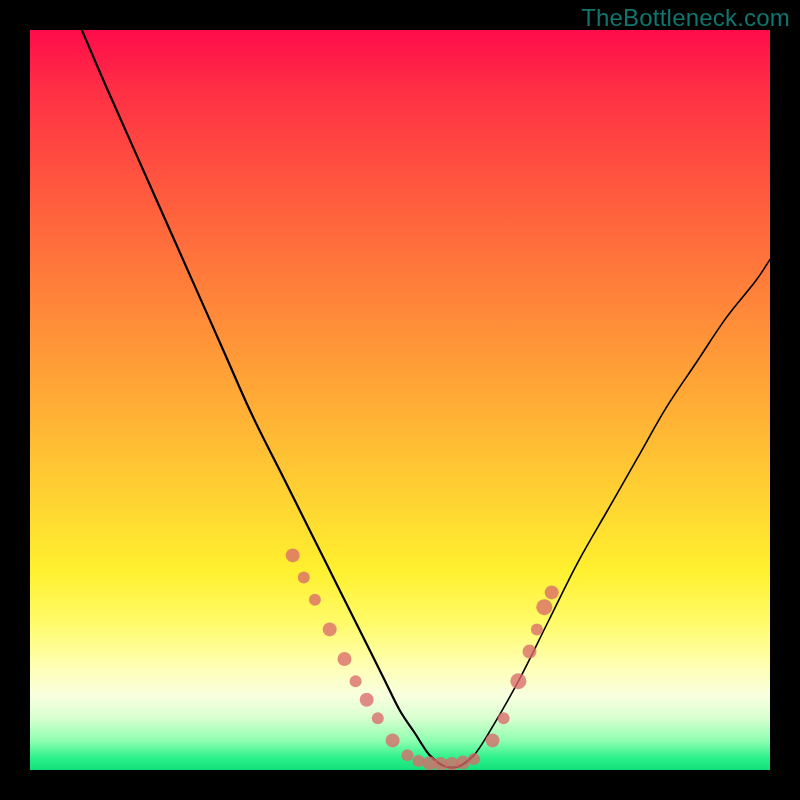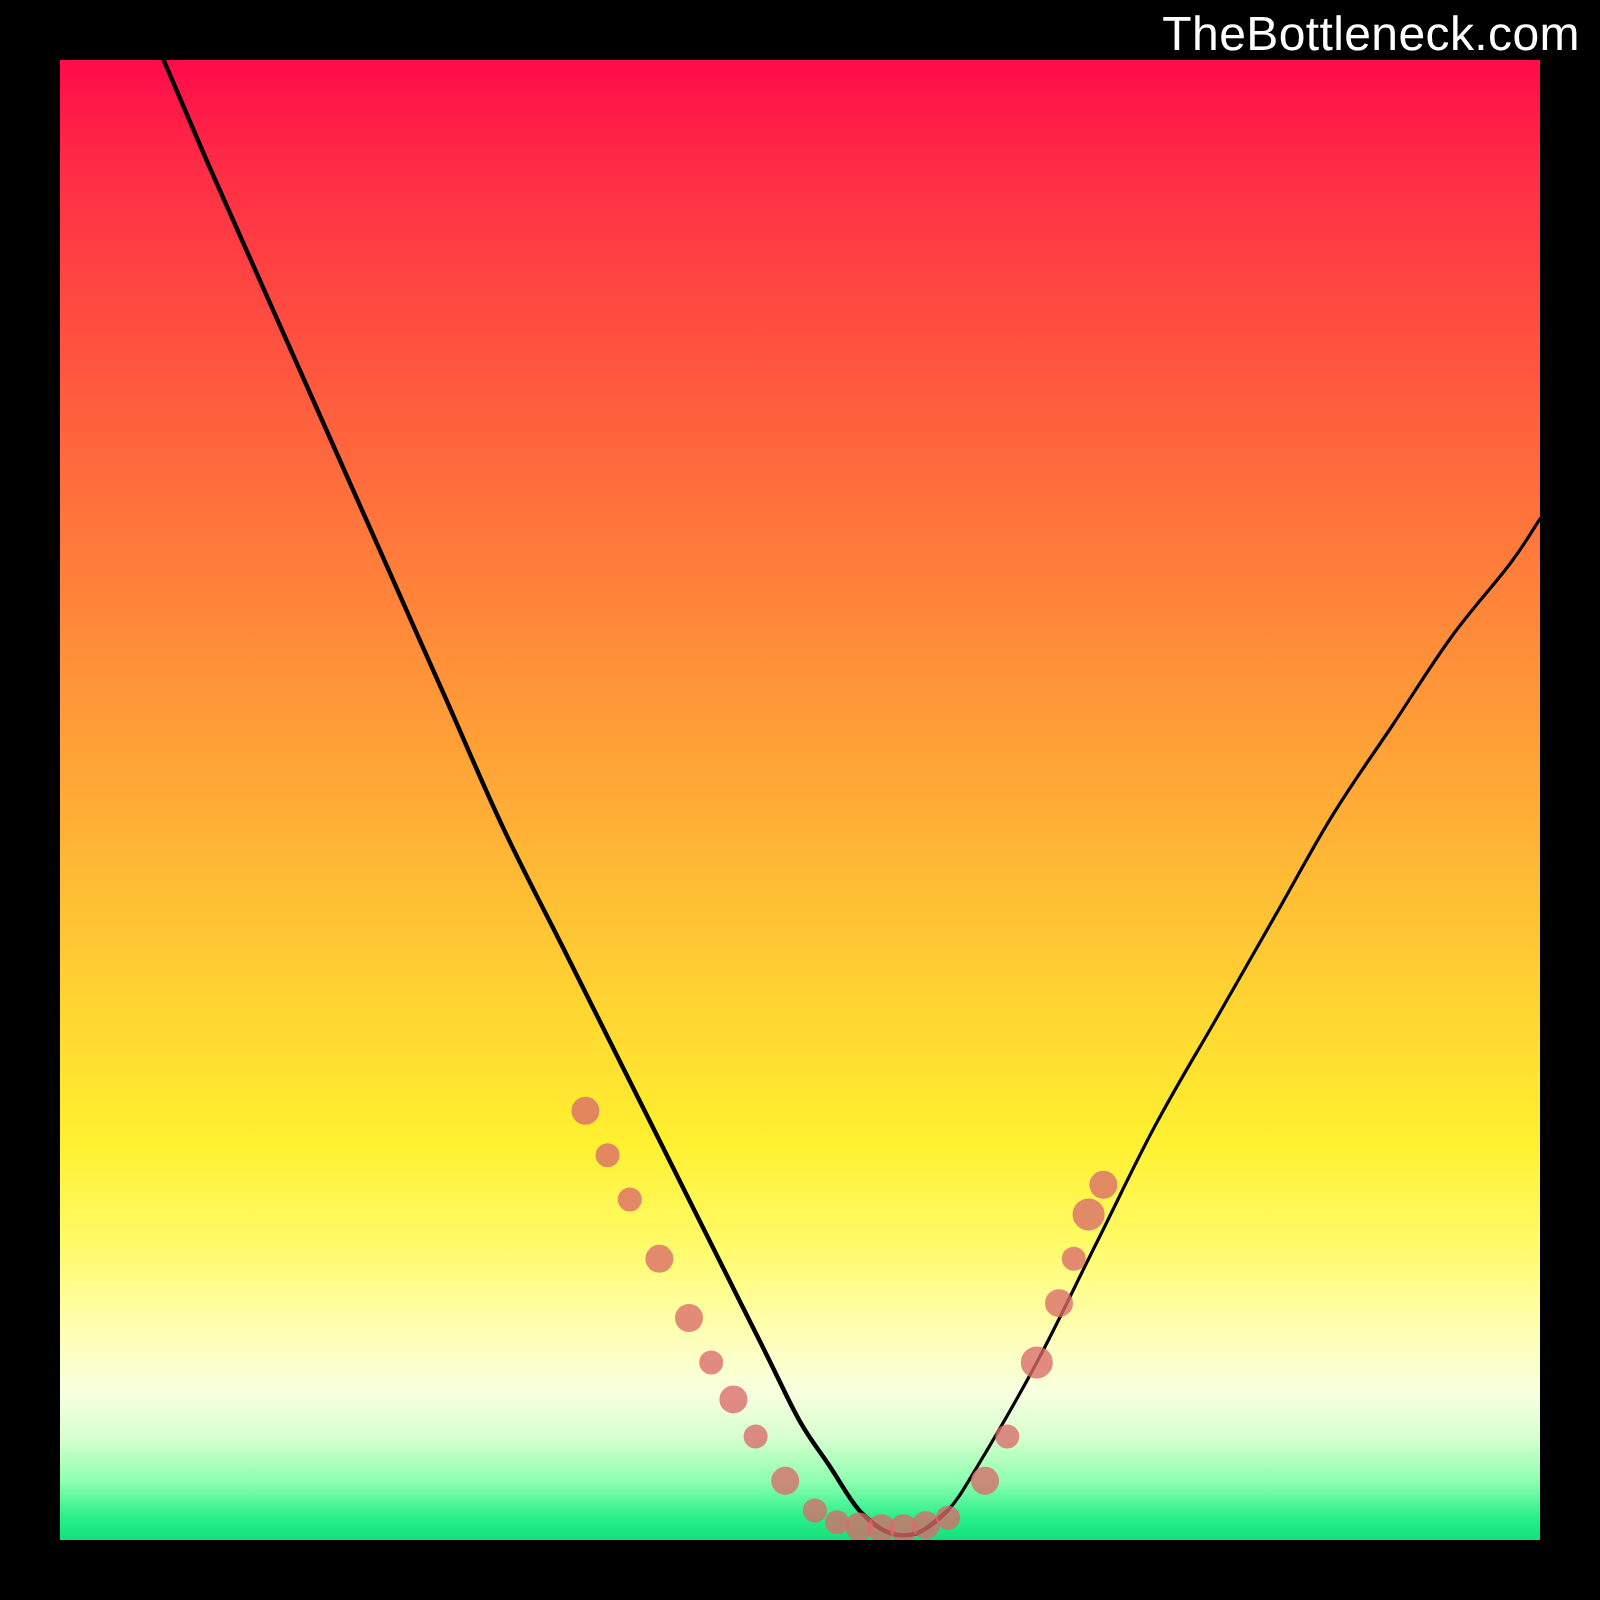--- a/index.html
+++ b/index.html
@@ -14,21 +14,21 @@
   .frame {
     position: relative;
     width: 800px;
     height: 800px;
     background: #000;
   }
   .watermark {
     position: absolute;
     top: 4px;
     right: 10px;
-    color: #ffffff;
+    color: #0f766e;
     font-size: 24px;
     font-weight: 500;
     letter-spacing: 0.2px;
     z-index: 10;
   }
   .plot-area {
     position: absolute;
     left: 30px;
     top: 30px;
     width: 740px;

